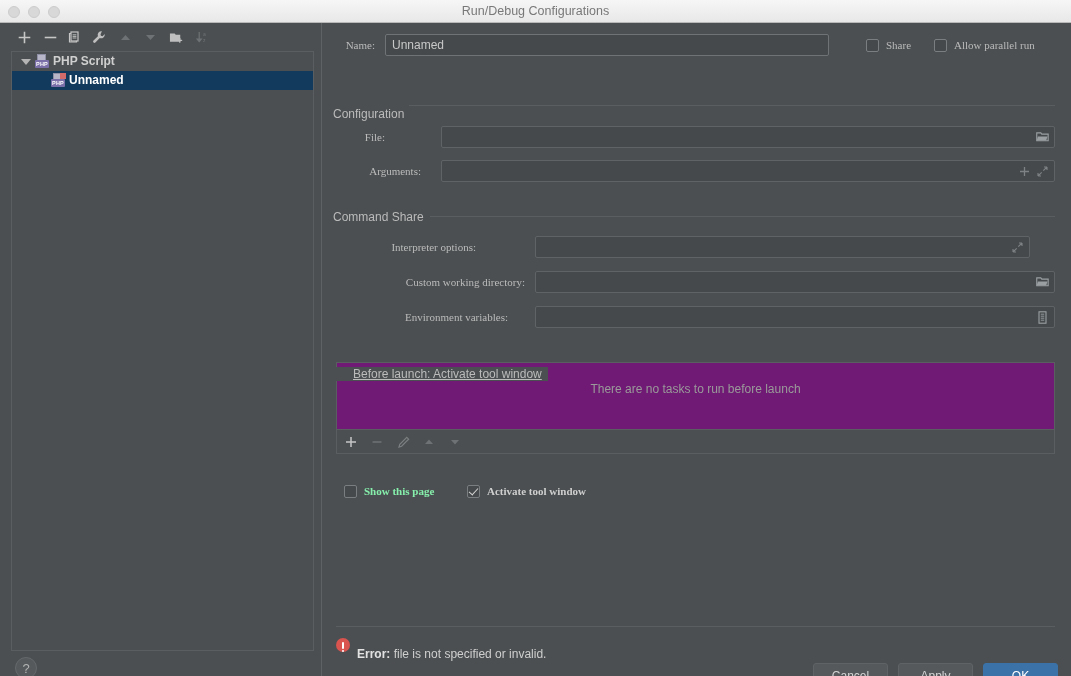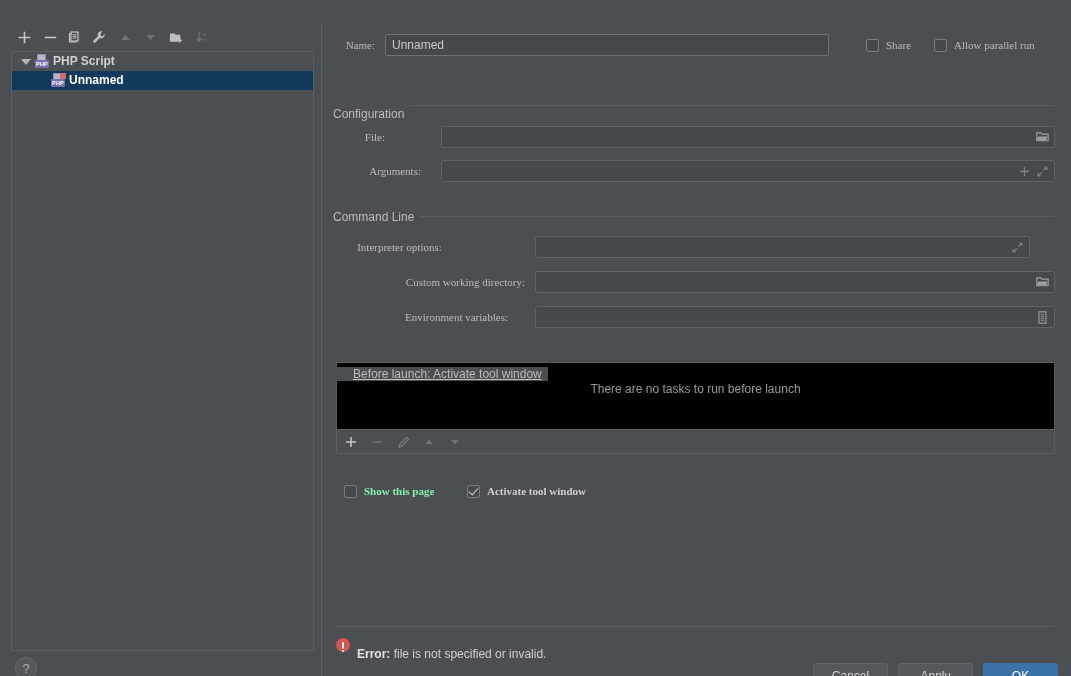--- a/index.html
+++ b/index.html
@@ -129,21 +129,21 @@
   .cbx.checked::after {
     content: ""; position: absolute;
     left: 3px; top: 0px; width: 4px; height: 8px;
     border: solid #d4d4d4; border-width: 0 1.6px 1.6px 0;
     transform: rotate(42deg);
   }
 
   
   .bl-box {
     position: absolute; left: 336px; top: 362px; width: 723px; height: 68px;
-    border: 1px solid #5a5e60; background: #000000;
+    border: 1px solid #5a5e60; background: #701a75;
   }
   .bl-empty {
     position: absolute; width: 100%; top: 19px; text-align: center;
     font-size: 12px; color: #9a9a9a;
   }
   .bl-toolbar {
     position: absolute; left: 336px; top: 430px; width: 723px; height: 24px;
     border: 1px solid #5a5e60; border-top: none; background: #4b4f51;
   }
   .blt-btn {
@@ -195,20 +195,26 @@
     position: absolute; right: 1px; top: 0px; width: 6px; height: 6px;
     background: #d46b6b;
   }
   .wrench-ico { width: 14px; height: 14px; }
 </style>
 </head>
 <body>
 
 <div id="app">
 
+  <div class="titlebar">
+    <div class="traffic c1"></div>
+    <div class="traffic c2"></div>
+    <div class="traffic c3"></div>
+    <div class="title-text">Run/Debug Configurations</div>
+  </div>
 
   <div class="body-area">
 
     <div class="left-pane">
 
       <div class="tb">
 
         <div class="tb-btn" style="left:14px;">
           <svg width="13" height="13" viewBox="0 0 13 13">
               <path d="M6.5 1.5v10M1.5 6.5h10" stroke="#c6c6c6" stroke-width="1.6" stroke-linecap="square"></path>
@@ -328,24 +334,24 @@
             </svg>
         </span>
         <span class="field-icon" style="right:4px;">
           <svg width="11" height="11" viewBox="0 0 11 11">
             <path d="M10 1 L6.3 4.7 M10 1 L10 4 M10 1 L7 1" stroke="#7e8284" stroke-width="1.1" fill="none"></path>
             <path d="M1 10 L4.7 6.3 M1 10 L1 7 M1 10 L4 10" stroke="#7e8284" stroke-width="1.1" fill="none"></path>
           </svg>
         </span>
       </div>
 
-      <div class="group-title" style="left:10px; top:187px;">Command Line</div>
+      <div class="group-title" style="left:10px; top:187px;">Command Share</div>
       <div class="group-line" style="left:90px; top:193px; width:642px;"></div>
 
-      <div class="lbl right" style="left:0px; top:218px; width:153px;text-align:center;">Interpreter options:</div>
+      <div class="lbl right" style="left:0px; top:218px; width:153px;">Interpreter options:</div>
       <div class="field" style="left:212px; top:213px; width:495px;">
         <span class="field-icon" style="right:4px;">
           <svg width="11" height="11" viewBox="0 0 11 11">
             <path d="M10 1 L6.3 4.7 M10 1 L10 4 M10 1 L7 1" stroke="#7e8284" stroke-width="1.1" fill="none"></path>
             <path d="M1 10 L4.7 6.3 M1 10 L1 7 M1 10 L4 10" stroke="#7e8284" stroke-width="1.1" fill="none"></path>
           </svg>
         </span>
       </div>
 
       <div class="lbl right" style="left:0px; top:253px; width:202px;">Custom working directory:</div>

